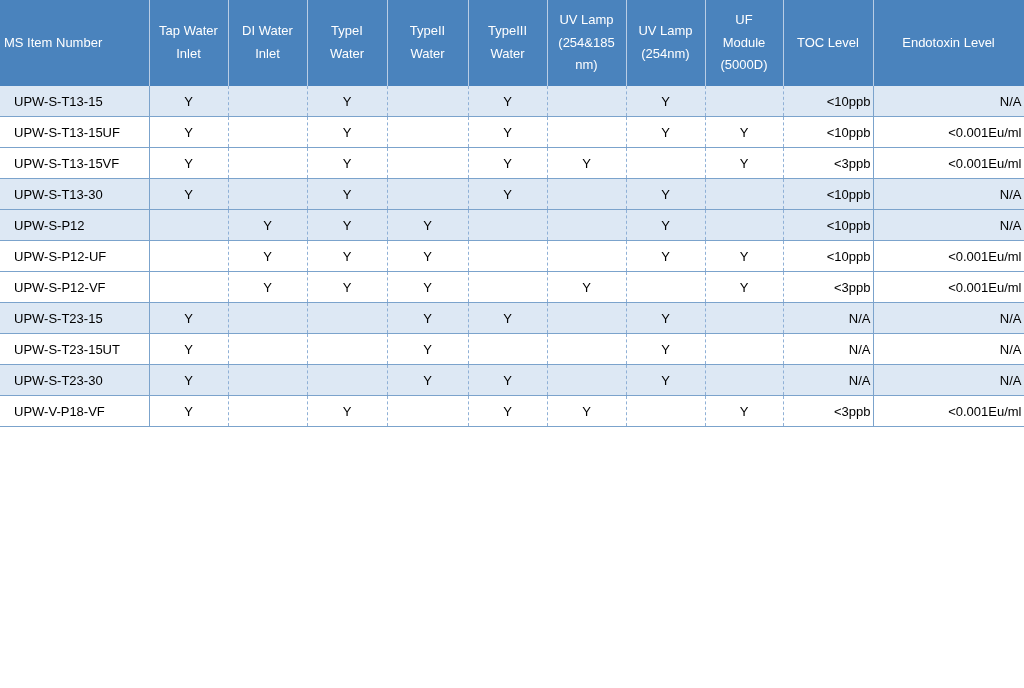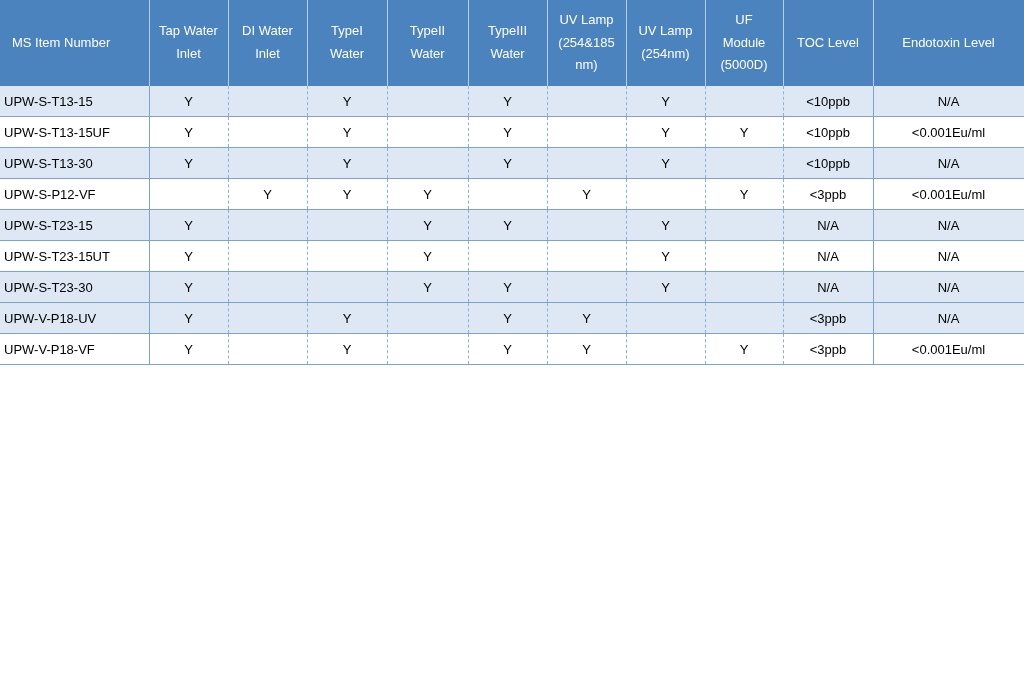--- a/index.html
+++ b/index.html
@@ -28,44 +28,45 @@
     text-align: center;
     border-right: 1px solid #b9cde5;
     padding: 0 2px;
     line-height: 1.75;
   }
   table.spec-table th:last-child {
     border-right: none;
   }
   table.spec-table th.first-col {
     text-align: left;
-    padding-left: 12px;
+    padding-left: 4px;
   }
   table.spec-table td {
     font-size: 13px;
     color: #000000;
     height: 30px;
     text-align: center;
     vertical-align: middle;
     border-bottom: 1px solid #7ba3cc;
     border-right: 1px dashed #8fb0d6;
     padding: 0 2px;
     white-space: nowrap;
   }
   table.spec-table td:last-child {
     border-right: none;
   }
   table.spec-table td.first-col {
     text-align: left;
-    padding-left: 4px;
+    padding-left: 14px;
     border-right: 1px solid #7ba3cc;
   }
   table.spec-table td.toc-col,
   table.spec-table td.endo-col {
     border-right: 1px solid #7ba3cc;
+    text-align: right;
   }
   table.spec-table th.toc-col,
   table.spec-table th.endo-col,
   table.spec-table th.first-col {
     border-right: 1px solid #b9cde5;
   }
   tr.row-even td {
     background: #dde8f4;
   }
   tr.row-odd td {
@@ -157,33 +158,72 @@
         <td></td>
         <td>Y</td>
         <td></td>
         <td>Y</td>
         <td></td>
         <td>Y</td>
         <td>Y</td>
         <td class="toc-col">&lt;10ppb</td>
         <td class="endo-col">&lt;0.001Eu/ml</td>
       </tr>
+      <tr class="row-odd">
+        <td class="first-col">UPW-S-T13-15VF</td>
+        <td>Y</td>
+        <td></td>
+        <td>Y</td>
+        <td></td>
+        <td>Y</td>
+        <td>Y</td>
+        <td></td>
+        <td>Y</td>
+        <td class="toc-col">&lt;3ppb</td>
+        <td class="endo-col">&lt;0.001Eu/ml</td>
+      </tr>
       <tr class="row-even">
         <td class="first-col">UPW-S-T13-30</td>
         <td>Y</td>
         <td></td>
         <td>Y</td>
         <td></td>
         <td>Y</td>
         <td></td>
         <td>Y</td>
         <td></td>
         <td class="toc-col">&lt;10ppb</td>
         <td class="endo-col">N/A</td>
       </tr>
+      <tr class="row-even">
+        <td class="first-col">UPW-S-P12</td>
+        <td></td>
+        <td>Y</td>
+        <td>Y</td>
+        <td>Y</td>
+        <td></td>
+        <td></td>
+        <td>Y</td>
+        <td></td>
+        <td class="toc-col">&lt;10ppb</td>
+        <td class="endo-col">N/A</td>
+      </tr>
+      <tr class="row-odd">
+        <td class="first-col">UPW-S-P12-UF</td>
+        <td></td>
+        <td>Y</td>
+        <td>Y</td>
+        <td>Y</td>
+        <td></td>
+        <td></td>
+        <td>Y</td>
+        <td>Y</td>
+        <td class="toc-col">&lt;10ppb</td>
+        <td class="endo-col">&lt;0.001Eu/ml</td>
+      </tr>
       <tr class="row-odd">
         <td class="first-col">UPW-S-P12-VF</td>
         <td></td>
         <td>Y</td>
         <td>Y</td>
         <td>Y</td>
         <td></td>
         <td>Y</td>
         <td></td>
         <td>Y</td>
@@ -220,33 +260,20 @@
         <td class="first-col">UPW-S-T23-30</td>
         <td>Y</td>
         <td></td>
         <td></td>
         <td>Y</td>
         <td>Y</td>
         <td></td>
         <td>Y</td>
         <td></td>
         <td class="toc-col">N/A</td>
-        <td class="endo-col">N/A</td>
-      </tr>
-      <tr class="row-even">
-        <td class="first-col">UPW-V-P18-UV</td>
-        <td>Y</td>
-        <td></td>
-        <td>Y</td>
-        <td></td>
-        <td>Y</td>
-        <td>Y</td>
-        <td></td>
-        <td></td>
-        <td class="toc-col">&lt;3ppb</td>
         <td class="endo-col">N/A</td>
       </tr>
       <tr class="row-odd">
         <td class="first-col">UPW-V-P18-VF</td>
         <td>Y</td>
         <td></td>
         <td>Y</td>
         <td></td>
         <td>Y</td>
         <td>Y</td>

